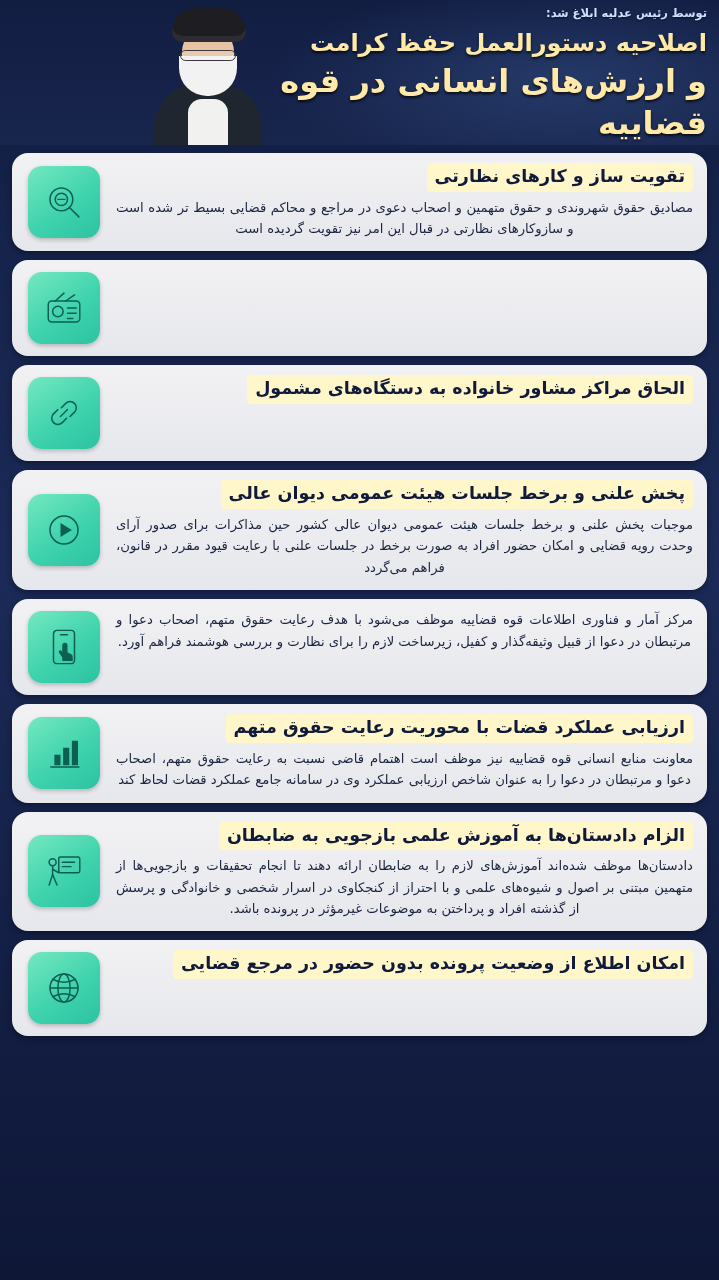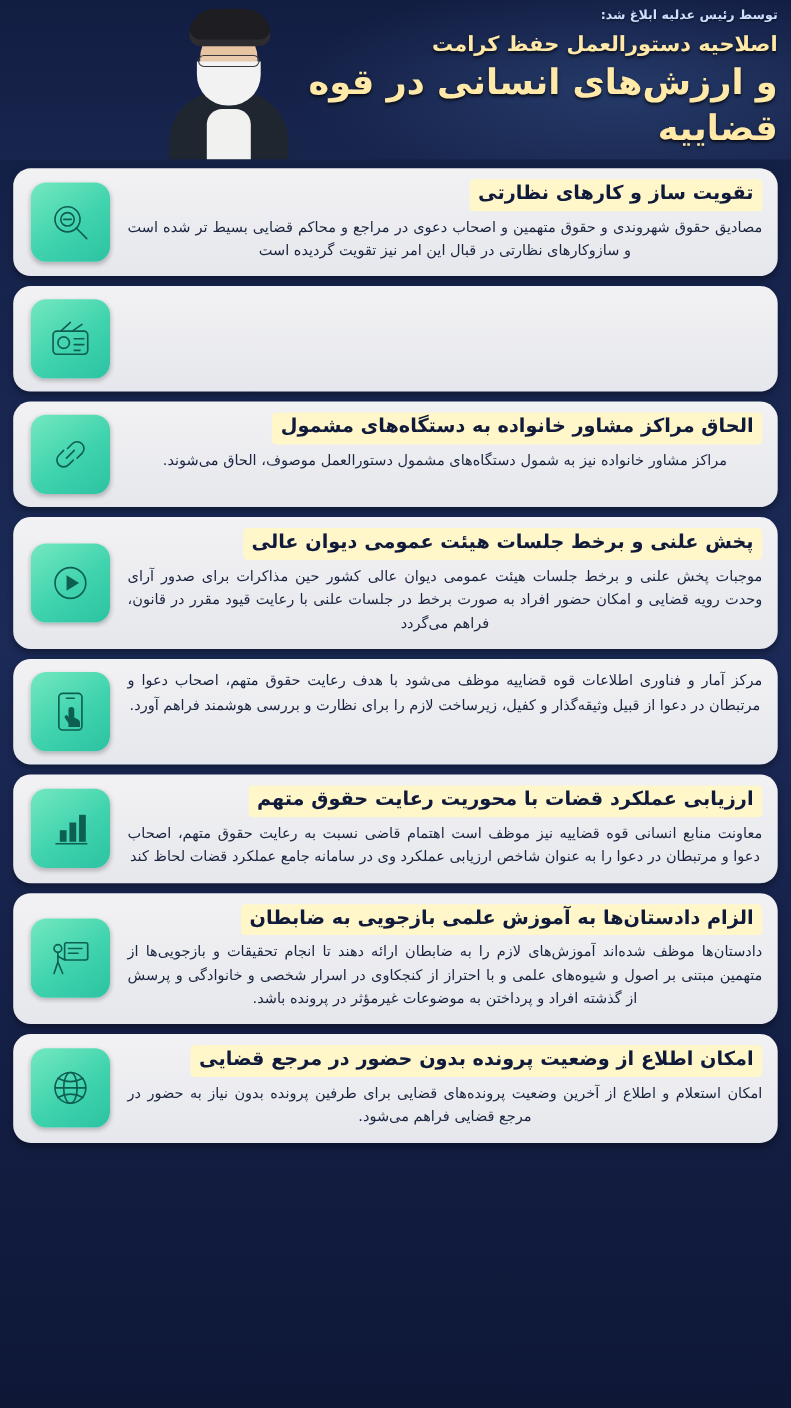--- a/index.html
+++ b/index.html
@@ -36,21 +36,21 @@
   }
   .kicker {
     font-size: 11.5px;
     color: #cfe0ff;
     font-weight: bold;
     letter-spacing: 0px;
     margin-bottom: 8px;
     text-shadow: 0 1px 2px rgba(0,0,0,.6);
   }
   .title-line {
-    font-size: 19px;
+    font-size: 24px;
     line-height: 1.32;
     font-weight: bold;
     color: #ffe9a8;
     text-shadow: 0 2px 3px rgba(0,0,0,.75);
     letter-spacing: -0.4px;
   }
   .title-line.second { font-size: 32px; }
 
   
   .portrait {
@@ -212,21 +212,20 @@
 
   <div class="card">
     <div class="icon-box">
       <svg viewBox="0 0 48 48">
         <path d="M20 28 L28 20"></path>
         <path d="M17 20 L12 25 a7 7 0 0 0 10 10 l5 -5"></path>
         <path d="M31 28 L36 23 a7 7 0 0 0 -10 -10 l-5 5"></path>
       </svg>
     </div>
     <div class="card-title">الحاق مراکز مشاور خانواده به دستگاه‌های مشمول</div>
-    <div class="card-body">مراکز مشاور خانواده نیز به شمول دستگاه‌های مشمول دستورالعمل موصوف، الحاق می‌شوند.</div>
   </div>
 
   <div class="card">
     <div class="icon-box">
       <svg viewBox="0 0 48 48">
         <circle cx="24" cy="24" r="16"></circle>
         <path class="fill" d="M20 16 L33 24 L20 32 Z"></path>
       </svg>
     </div>
     <div class="card-title">پخش علنی و برخط جلسات هیئت عمومی دیوان عالی</div>
@@ -277,16 +276,15 @@
     <div class="icon-box">
       <svg viewBox="0 0 48 48">
         <circle cx="24" cy="24" r="16"></circle>
         <ellipse cx="24" cy="24" rx="7" ry="16"></ellipse>
         <line x1="8" y1="24" x2="40" y2="24"></line>
         <path d="M11 14 q13 7 26 0"></path>
         <path d="M11 34 q13 -7 26 0"></path>
       </svg>
     </div>
     <div class="card-title">امکان اطلاع از وضعیت پرونده بدون حضور در مرجع قضایی</div>
-    <div class="card-body">امکان استعلام و اطلاع از آخرین وضعیت پرونده‌های قضایی برای طرفین پرونده بدون نیاز به حضور در مرجع قضایی فراهم می‌شود.</div>
   </div>
 
 </div>
 
 </body></html>

